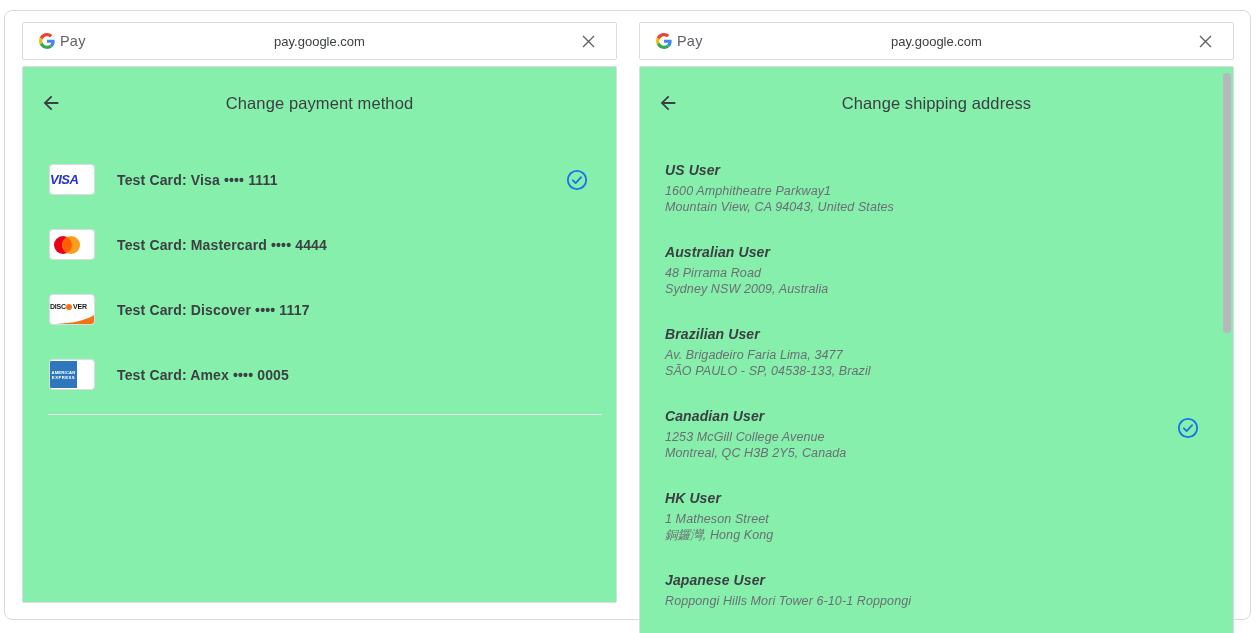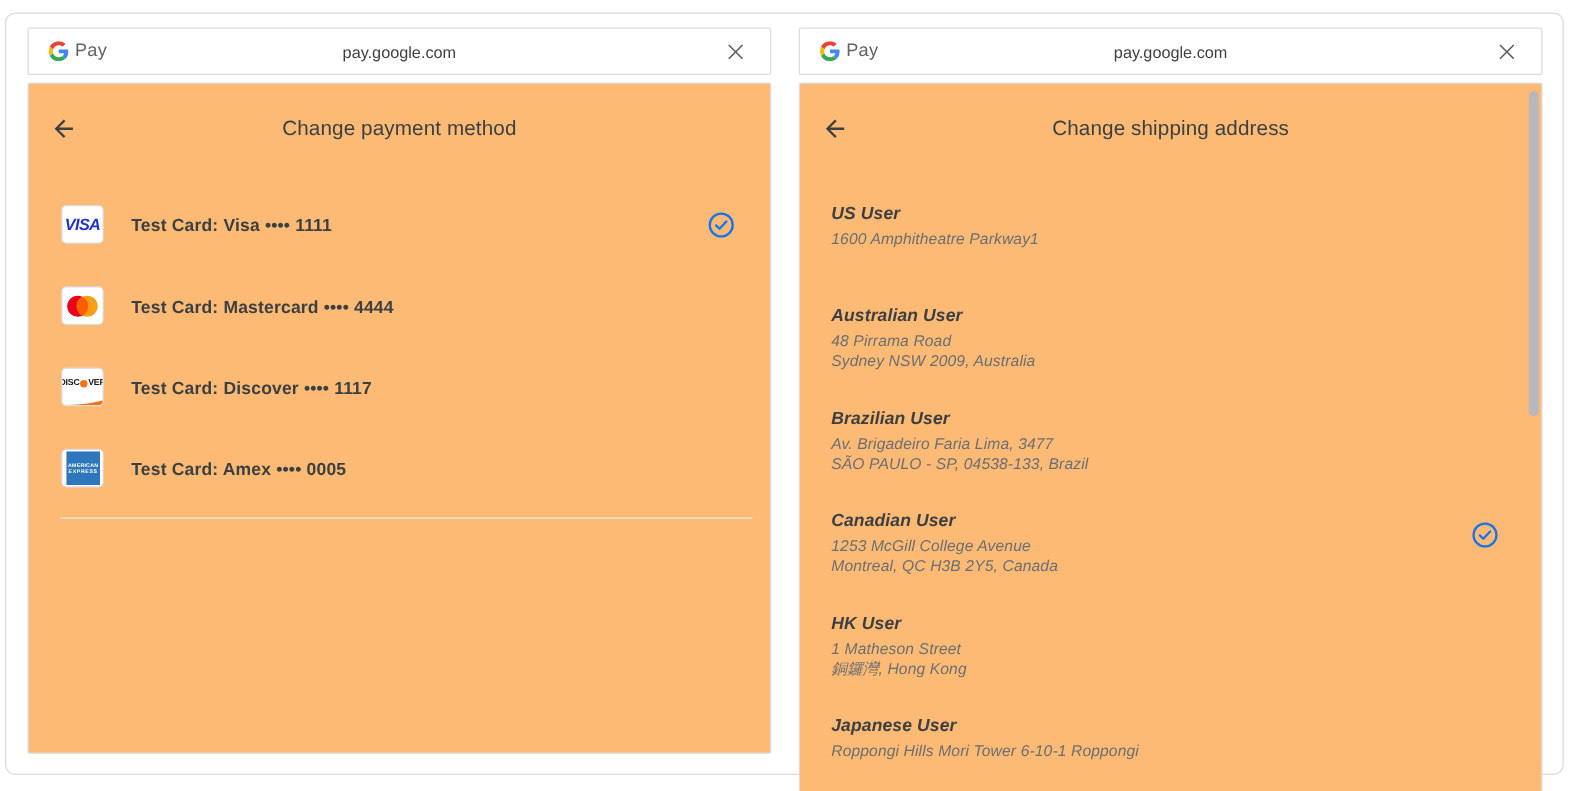--- a/index.html
+++ b/index.html
@@ -17,38 +17,38 @@
 
   .gpay { display:flex; align-items:flex-end; gap:5px; }
   .gpay .pay-word { font-size:14.5px; color:#5f6368; letter-spacing:0.2px; }
 
   .origin { position:absolute; left:0; right:0; text-align:center; font-size:13px;
     color:#3c4043; pointer-events:none; }
 
   .close-btn { margin-left:auto; width:24px; height:24px; display:flex;
     align-items:center; justify-content:center; cursor:pointer; z-index:2; }
 
-  .panel-content { position:absolute; width:595px; background:#fdba74;
+  .panel-content { position:absolute; width:595px; background:#86efac;
     border:1px solid #dadce0; border-radius:2px; overflow:hidden; }
   .panel-content.left  { left:22px; top:66px; height:537px; }
   .panel-content.right { left:639px; top:66px; height:626px; }
 
   .title-row { position:relative; margin-top:20px; height:32px; }
   .back-btn { position:absolute; left:16px; top:4px; width:24px; height:24px;
     cursor:pointer; display:flex; align-items:center; justify-content:center; }
   .panel-title { text-align:center; line-height:32px; font-size:16.5px;
     color:#3c4043; letter-spacing:0.1px; }
 
   
   .card-list { margin-top:28px; }
   .card-row { display:flex; align-items:center; height:65px;
     padding:0 28px 0 26px; cursor:pointer; }
-  .logo-box { width:34px; height:31px; border:1px solid #dadce0; border-radius:4px;
+  .logo-box { width:46px; height:31px; border:1px solid #dadce0; border-radius:4px;
     background:#fff; position:relative; display:flex; align-items:center;
-    justify-content:center; overflow:hidden; flex:0 0 auto; }
+    justify-content:flex-start; overflow:hidden; flex:0 0 auto; }
   .card-label { margin-left:22px; font-size:14px; font-weight:bold;
     color:#3c4043; letter-spacing:0.15px; }
   .check { margin-left:auto; width:22px; height:22px; flex:0 0 auto; }
 
   .visa-word { font-style:italic; font-weight:bold; font-size:13px;
     color:#2430cf; letter-spacing:-0.5px; }
   .discover-word { font-size:7px; font-weight:bold; color:#1a1a1a;
     letter-spacing:-0.2px; display:flex; align-items:center; margin-top:-6px; }
   .discover-word .o { display:inline-block; width:6px; height:6px;
     border-radius:50%; background:#f47216; margin:0 0.5px; }
@@ -191,20 +191,21 @@
       <svg width="22" height="22" viewBox="0 0 24 24">
         <path fill="#3c4043" d="M20 11H7.83l5.59-5.59L12 4l-8 8 8 8 1.41-1.41L7.83 13H20v-2z"></path>
       </svg>
     </div>
     <div class="panel-title">Change shipping address</div>
   </div>
   <div class="addr-list">
   <div class="addr-row">
     <div class="addr-name">US User</div>
     <div class="addr-line">1600 Amphitheatre Parkway1</div>
+    <div class="addr-line">Mountain View, CA 94043, United States</div>
 
   </div>
 
   <div class="addr-row">
     <div class="addr-name">Australian User</div>
     <div class="addr-line">48 Pirrama Road</div>
     <div class="addr-line">Sydney NSW 2009, Australia</div>
 
   </div>
 

